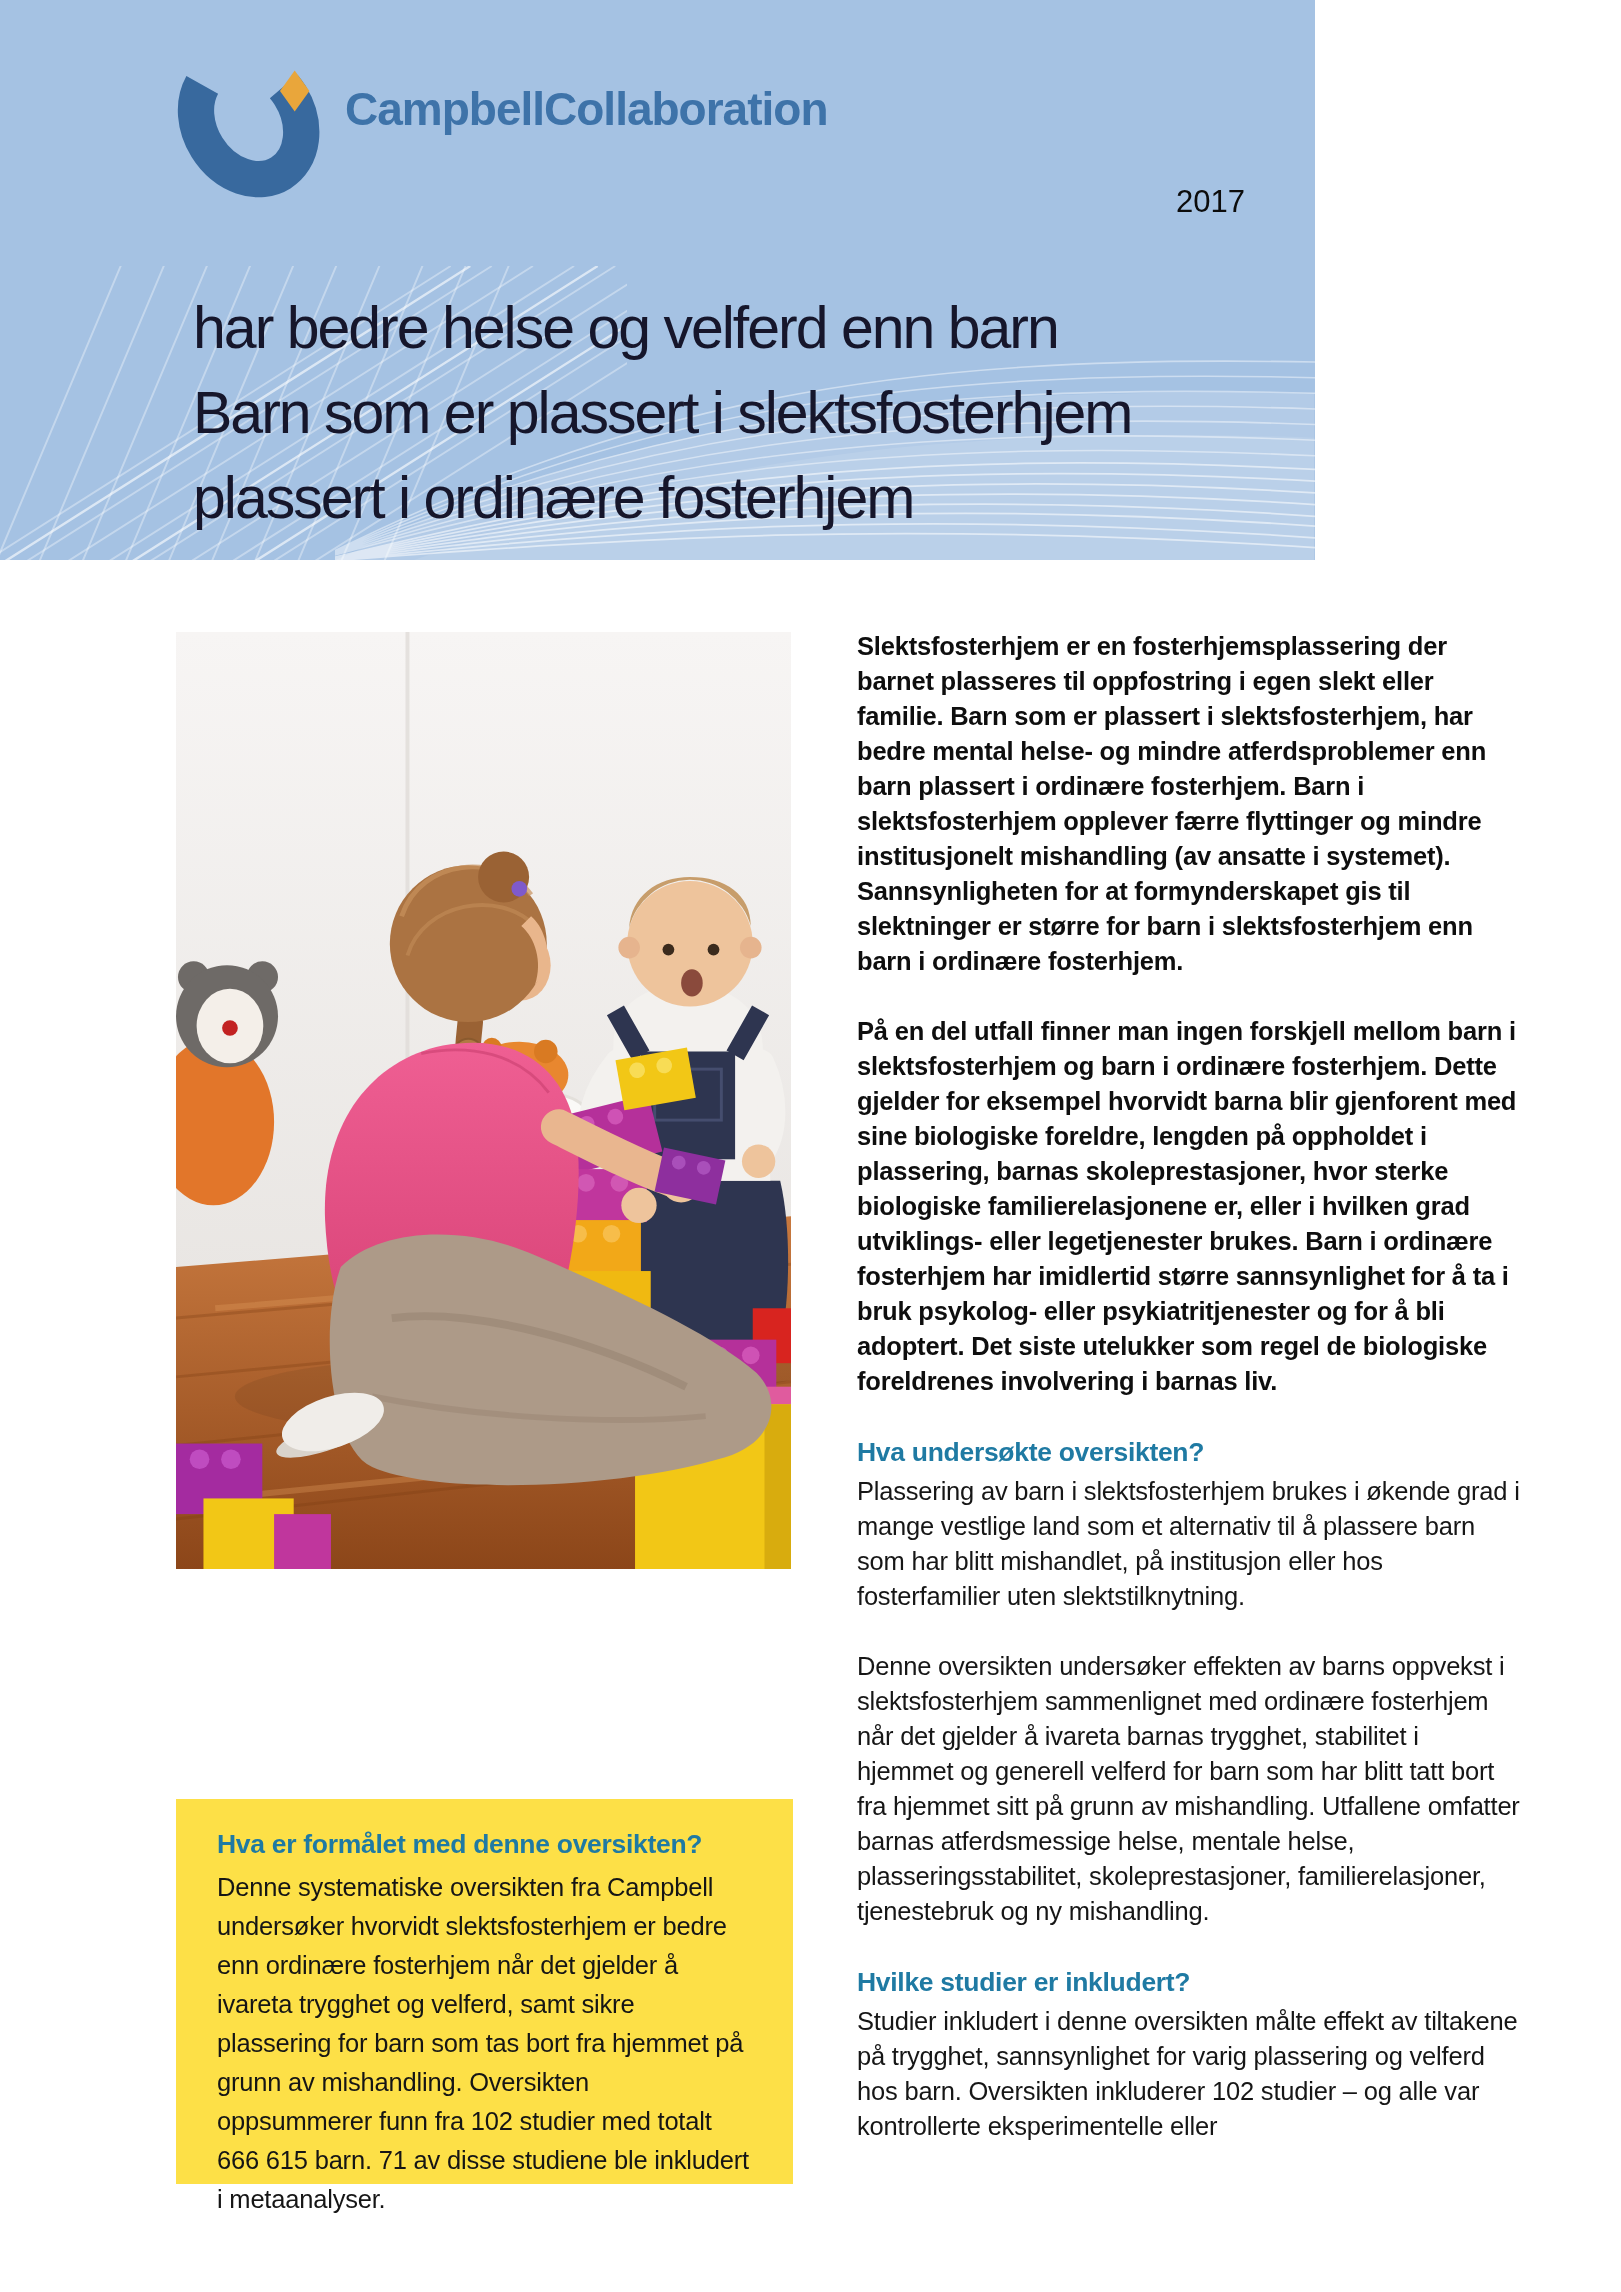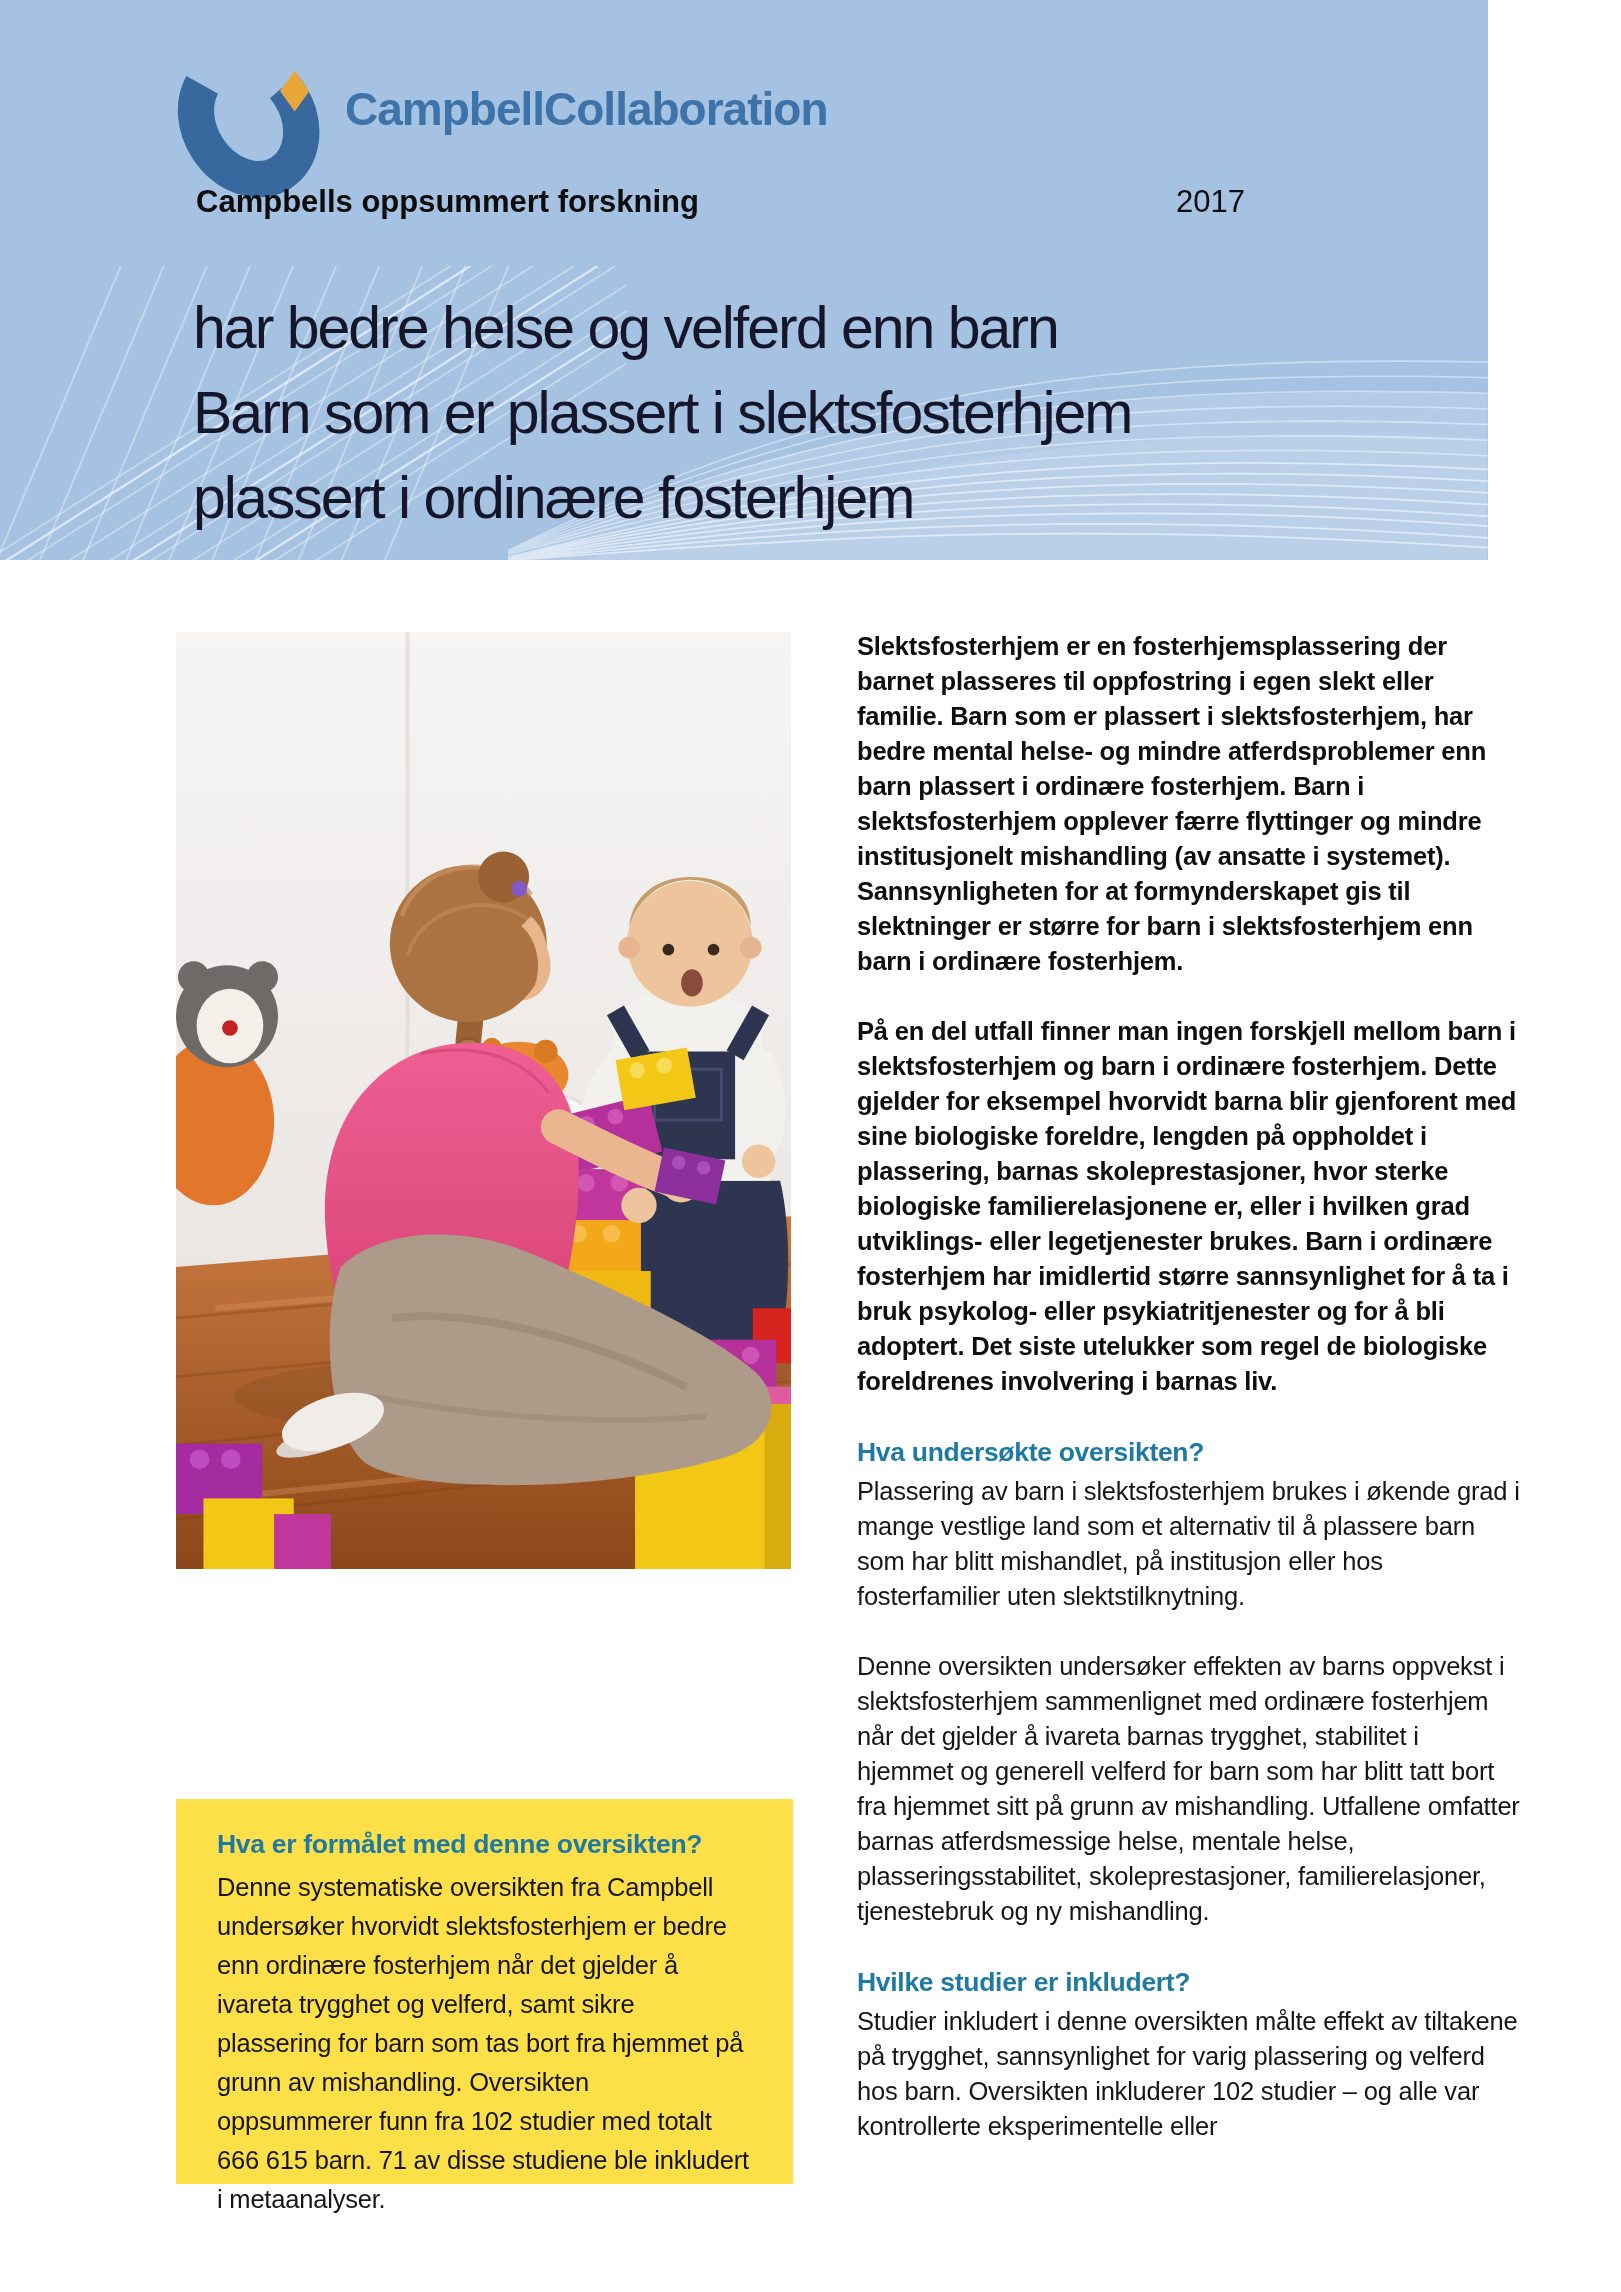--- a/index.html
+++ b/index.html
@@ -1,21 +1,21 @@
 <!DOCTYPE html>
 <html lang="no"><head>
 <meta charset="utf-8">
 <style>
   html,body{margin:0;padding:0;background:#ffffff;}
   .page{
     position:relative;width:1621px;height:2293px;background:#ffffff;
     font-family:"Liberation Sans",sans-serif;overflow:hidden;
   }
   
-  .banner{position:absolute;left:0;top:0;width:1488px;height:560px;background:#a5c2e3;overflow:hidden;}
+  .banner{position:absolute;left:0;top:0;width:1315px;height:560px;background:#a5c2e3;overflow:hidden;}
   .waves-left{position:absolute;left:0;bottom:0;width:627px;height:294px;}
   .waves-right{position:absolute;right:0;bottom:0;width:980px;height:323px;}
   .logo-mark{position:absolute;left:176px;top:35px;width:155px;height:163px;}
   .brand{
     position:absolute;left:345px;top:82px;font-size:46px;font-weight:700;
     color:#3e73a9;letter-spacing:-1px;
   }
   .kicker{position:absolute;left:196px;top:184px;font-size:31px;font-weight:700;color:#0c0c0c;}
   .year{position:absolute;left:1176px;top:184px;width:255px;text-align:left;font-size:31px;font-weight:400;color:#0c0c0c;}
   .title{
@@ -71,21 +71,20 @@
       <path fill="none" stroke="#ffffff" stroke-opacity="0.45" stroke-width="1.6" d="M-20 330 C300 170 560 118 1010 128 M-20 330 C300 182 560 132 1010 144 M-20 330 C300 194 560 146 1010 160 M-20 330 C300 206 560 160 1010 176 M-20 330 C300 218 560 174 1010 192 M-20 330 C300 230 560 188 1010 208 M-20 330 C300 242 560 202 1010 224"></path>
       <path fill="none" stroke="#ffffff" stroke-opacity="0.55" stroke-width="1.8" d="M-20 332 C300 252 560 214 1010 238 M-20 332 C300 260 560 224 1010 250 M-20 332 C300 268 560 234 1010 262 M-20 332 C300 276 560 244 1010 274 M-20 332 C300 284 560 254 1010 286 M-20 332 C300 292 560 264 1010 296 M-20 332 C300 300 560 276 1010 308 M-20 332 C300 308 560 288 1010 318"></path>
     </svg>
 
     <svg class="logo-mark" viewBox="0 0 158 166" aria-hidden="true">
       <ellipse cx="74" cy="88" rx="50" ry="62" fill="none" stroke="#38699e" stroke-width="37" stroke-dasharray="255 98" stroke-dashoffset="12" transform="rotate(-32 74 88)"></ellipse>
       <polygon points="121,36 136,57 121,78 106,57" fill="#e9a63b"></polygon>
     </svg>
 
     <span class="brand">CampbellCollaboration</span>
-    <span class="kicker">Campbells oppsummert forskning</span>
     <span class="year">2017</span>
 
     <h1 class="title">
       <span>har bedre helse og velferd enn barn</span>
       <span>Barn som er plassert i slektsfosterhjem</span>
       <span>plassert i ordinære fosterhjem</span>
     </h1>
   </header>
 
   <figure class="photo">

